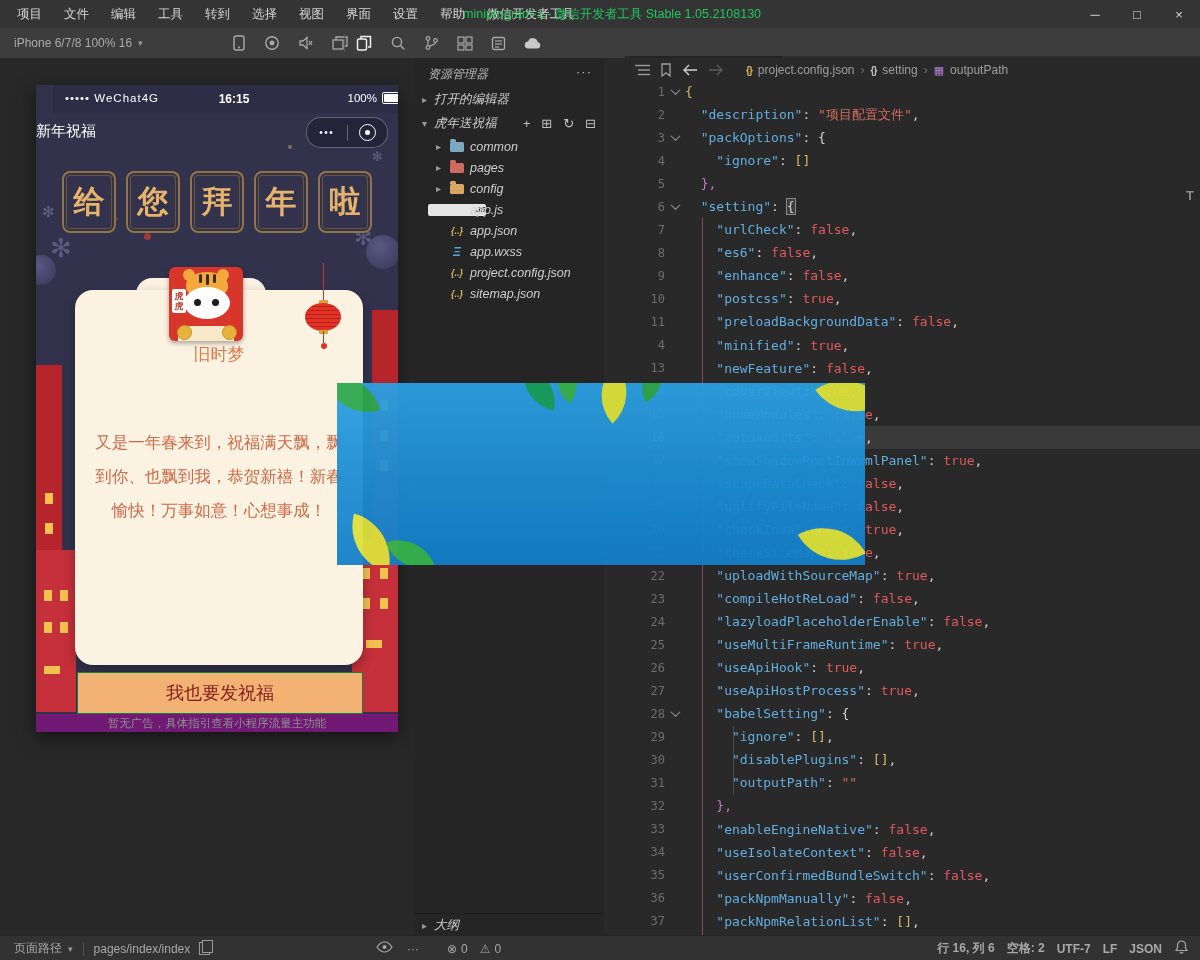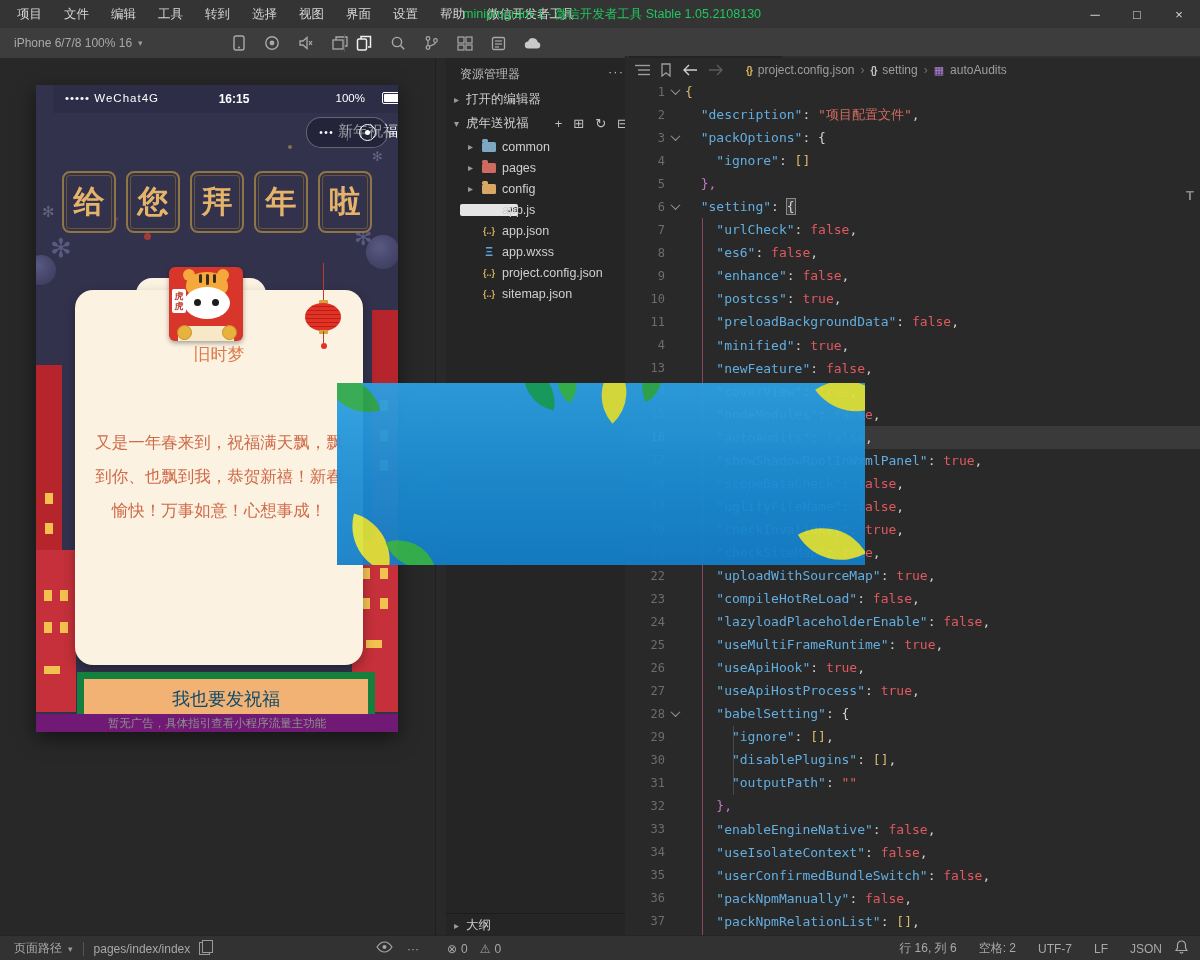--- a/index.html
+++ b/index.html
@@ -29,26 +29,26 @@
   .tab-actions{position:absolute;right:10px;top:0;height:30px;display:flex;align-items:center;gap:16px;color:#bdbdbd;}
   .split-icon{width:13px;height:12px;border:1px solid #bdbdbd;position:relative;}
   .split-icon::after{content:"";position:absolute;left:5px;top:0;width:1px;height:100%;background:#bdbdbd;}
   .more-dots{font-size:13px;letter-spacing:1px;}
   
   .sim-panel{position:absolute;left:0;top:58px;width:435px;height:877px;background:#282828;border-right:1px solid #1f1f1f;}
   .phone{position:absolute;left:36px;top:27px;width:362px;height:647px;background:#32324d;overflow:hidden;box-shadow:0 6px 18px rgba(0,0,0,.5);}
   .p-status{position:absolute;left:0;top:0;width:100%;height:28px;background:#2d2d47;color:#fff;font-size:11.5px;margin-left:17px;}
   .p-carrier{position:absolute;left:12px;top:7px;letter-spacing:1px;}
   .p-time{position:absolute;left:0;width:100%;text-align:center;top:7px;font-weight:bold;font-size:12px;}
-  .p-batt-wrap{position:absolute;right:10px;top:7px;display:flex;align-items:flex-start;gap:17px;}
+  .p-batt-wrap{position:absolute;right:10px;top:7px;display:flex;align-items:flex-start;gap:5px;}
   .batt{width:21px;height:10px;border:1px solid #fff;border-radius:2px;position:relative;}
   .batt::before{content:"";position:absolute;left:1px;top:1px;right:2px;bottom:1px;background:#fff;border-radius:1px;}
   .batt::after{content:"";position:absolute;right:-3px;top:2px;width:2px;height:4px;background:#fff;}
   .p-nav{position:absolute;left:0;top:28px;width:100%;height:38px;}
-  .p-nav-title{position:absolute;left:0;width:100%;top:9px;text-align:right;color:#fff;font-size:15px;}
+  .p-nav-title{position:absolute;left:0;width:100%;top:9px;text-align:left;color:#fff;font-size:15px;}
   .capsule{position:absolute;right:10px;top:4px;width:80px;height:29px;border:1px solid rgba(255,255,255,.3);background:rgba(18,18,34,.45);border-radius:15px;display:flex;align-items:center;}
   .cap-dots{flex:1;text-align:center;color:#fff;font-size:10px;letter-spacing:1.5px;}
   .cap-div{width:1px;height:16px;background:rgba(255,255,255,.3);}
   .cap-target{flex:1;display:flex;align-items:center;justify-content:center;}
   .cap-circle{width:15px;height:15px;border:1.5px solid #fff;border-radius:50%;display:flex;align-items:center;justify-content:center;}
   .cap-circle i{width:5px;height:5px;background:#fff;border-radius:50%;}
   
   .banner{position:absolute;left:0;top:86px;width:100%;display:flex;justify-content:center;gap:10px;}
   .bchar{width:50px;height:58px;border:2px solid #8f7448;box-shadow:inset 0 0 0 2px #32324d, inset 0 0 0 3px #6a5636;border-radius:8px;
          display:flex;align-items:center;justify-content:center;color:#e6b36b;font-size:31px;font-weight:bold;font-family:"DejaVu Serif","Liberation Serif",serif;}
@@ -71,25 +71,25 @@
   .t-coin{position:absolute;bottom:1px;width:13px;height:13px;background:#e8b33c;border:1px solid #c4912a;border-radius:50%;}
   .hu-label{position:absolute;left:3px;top:22px;background:#fff;color:#c03a2d;font-size:9px;line-height:10px;width:12px;padding:2px 1px;text-align:center;border-radius:2px;font-weight:bold;}
   .card-title{position:absolute;left:39px;top:258px;width:288px;text-align:center;color:#de7a4a;font-size:17px;}
   
   .lantern-string{position:absolute;left:287px;top:178px;width:1px;height:42px;background:#c0392b;}
   .lantern{position:absolute;left:269px;top:218px;width:36px;height:28px;background:repeating-linear-gradient(180deg,#e23226 0 3px,#b71f18 3px 4px);border-radius:50%;}
   .lant-cap{position:absolute;left:283px;width:9px;height:4px;background:#d4a33c;border-radius:1px;}
   .lant-tassel{position:absolute;left:287px;top:246px;width:1px;height:12px;background:#c0392b;}
   .lant-knot{position:absolute;left:284.5px;top:258px;width:6px;height:6px;background:#e23226;border-radius:50%;}
   .greeting{position:absolute;left:48px;top:340px;width:270px;text-align:center;color:#d06a48;font-size:16.5px;line-height:34px;}
-  .cta{position:absolute;left:41px;top:587px;width:284px;height:40px;background:#f2b273;border:7px solid #15803d;border-radius:0;
-       display:flex;align-items:center;justify-content:center;color:#0c4a6e;font-size:18px;}
+  .cta{position:absolute;left:41px;top:587px;width:284px;height:40px;background:#f2b273;border:1px solid #15803d;border-radius:0;
+       display:flex;align-items:center;justify-content:center;color:#7f1d1d;font-size:18px;}
   .ad-bar{position:absolute;left:0;top:629px;width:100%;height:18px;background:#701a75;display:flex;align-items:center;justify-content:center;color:#8e8e8e;font-size:11.5px;}
   
-  .explorer{position:absolute;left:446px;top:58px;width:190px;height:877px;background:#252526;}
+  .explorer{position:absolute;left:414px;top:58px;width:190px;height:877px;background:#252526;font-style:italic;}
   .exp-header{position:absolute;left:0;top:0;width:100%;height:30px;}
   .exp-title{position:absolute;left:14px;top:8px;font-size:12px;color:#bdbdbd;}
   .exp-more{position:absolute;right:12px;top:6px;color:#bdbdbd;font-size:13px;letter-spacing:1px;}
   .exp-row{position:absolute;left:0;width:100%;height:22px;display:flex;align-items:center;font-size:12.5px;color:#cfcfcf;}
   .exp-row .arr{width:12px;margin-left:8px;color:#9a9a9a;font-size:10px;}
   .proj-actions{position:absolute;right:8px;top:0;height:22px;display:flex;align-items:center;gap:11px;color:#c0c0c0;font-size:13px;}
   .tree{position:absolute;left:0;top:78px;width:100%;}
   .tree-row{height:21px;display:flex;align-items:center;font-size:12.5px;color:#cfcfcf;}
   .tree-row .arr{width:12px;margin-left:22px;color:#9a9a9a;font-size:10px;}
   .tree-row .noarr{width:12px;margin-left:22px;}
@@ -133,21 +133,21 @@
   .scroll-marker{position:absolute;right:6px;top:130px;color:#8a8a8a;font-size:13px;font-weight:bold;}
   
   .statusbar{position:absolute;left:0;top:935px;width:1200px;height:25px;background:#323232;border-top:1px solid #252525;font-size:12px;color:#a8a8a8;}
   .sb{position:absolute;top:0;height:25px;display:flex;align-items:center;gap:6px;}
   .sb-pagepath{left:14px;}
   .sb-divider-v{width:1px;height:14px;background:#555;margin:0 4px;}
   .copy-ic{width:9px;height:11px;border:1px solid #999;position:relative;margin-left:3px;}
   .copy-ic::after{content:"";position:absolute;left:2px;top:-3px;width:9px;height:11px;border:1px solid #999;background:#323232;}
   .sb-simtools{left:376px;gap:14px;}
   .sb-problems{left:447px;gap:4px;}
-  .sb-right{right:38px;gap:22px;}
+  .sb-right{right:38px;gap:12px;font-weight:bold;}
   .sb-bell{right:12px;}
   .caret{font-size:9px;color:#9a9a9a;}
   
   .overlay{position:absolute;left:337px;top:383px;width:528px;height:182px;background:linear-gradient(180deg,#2da0e2 0%,#1b8cd3 55%,#147fc9 100%);opacity:.94;overflow:hidden;z-index:60;}
   .leaf{position:absolute;border-radius:0 100% 0 100%;}
 </style>
 </head>
 <body>
 
 <div class="app">
@@ -475,21 +475,21 @@
           </svg>
         </span>
       <span class="crumbs">
         <span class="cr-braces">{}</span>
         <span>project.config.json</span>
         <span class="cr-sep">›</span>
         <span class="cr-braces" style="color:#c0c0c0;">{}</span>
         <span>setting</span>
         <span class="cr-sep">›</span>
         <span class="cr-sym-icon">▦</span>
-        <span>autoAudits</span>
+        <span>outputPath</span>
       </span>
     </div>
     <div class="guide-pink"></div>
     <div class="guide-gray"></div>
     <div class="code" id="code-lines">
         <div class="line">
           <span class="ln">1</span>
           <span class="foldc">
             <span class="chev"></span>
           </span>

